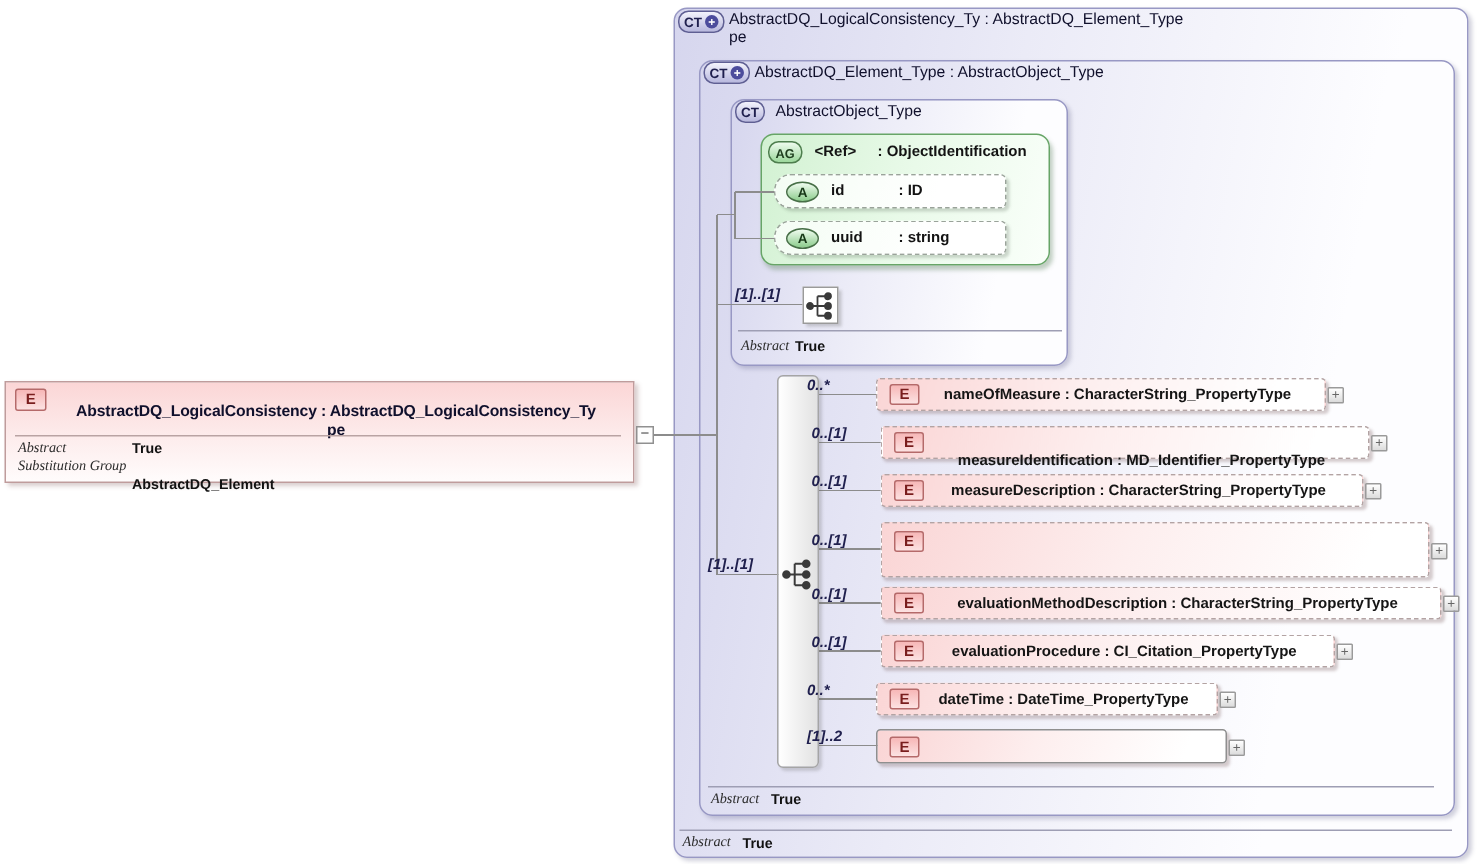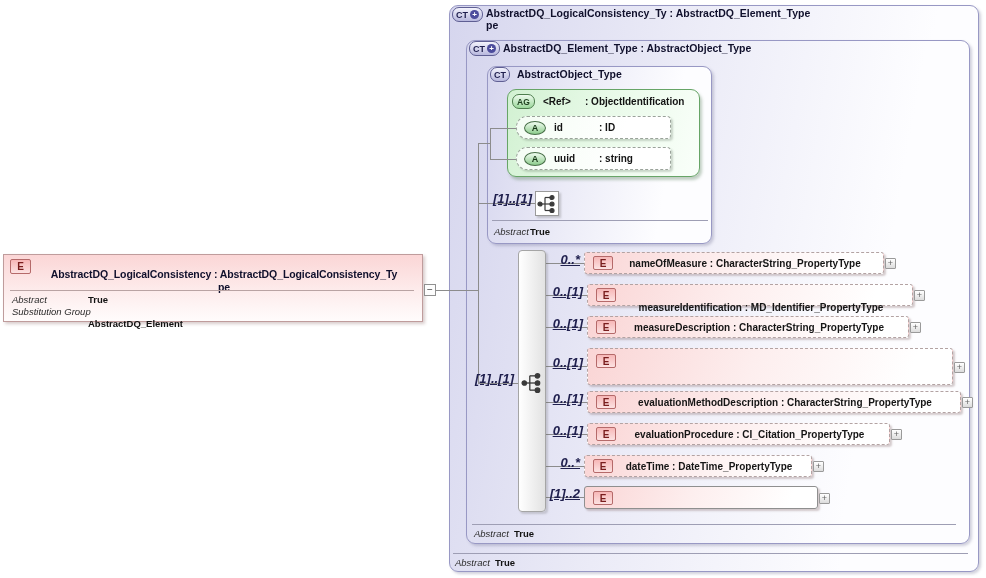--- a/index.html
+++ b/index.html
@@ -11,21 +11,21 @@
           background:linear-gradient(100deg,#d6d6ee 0%,#ebebf7 38%,#fdfdff 78%);
           box-shadow:2px 2px 3px rgba(90,90,130,.28);}
   .z1{z-index:1}.z2{z-index:2}.z3{z-index:3}
 
   .badge-ct{position:absolute;box-sizing:border-box;height:15px;border:1px solid #5f5f93;border-radius:7px;
             background:linear-gradient(180deg,#f3f3fc,#b8b8de);color:#1f1f4e;font-size:9px;font-weight:bold;
             display:flex;align-items:center;justify-content:center;padding:0 3px;z-index:4;}
   .plus-circle{display:inline-block;width:9px;height:9px;border-radius:50%;background:#4c4c9c;color:#ffffff;
                font-size:8px;line-height:9px;text-align:center;margin-left:2px;font-weight:bold;}
 
-  .title{position:absolute;font-size:10.5px;font-weight:bold;color:#10102c;white-space:nowrap;z-index:4;}
+  .title{position:absolute;font-size:10.5px;font-weight:normal;color:#10102c;white-space:nowrap;z-index:4;}
 
   
   .green-box{position:absolute;box-sizing:border-box;border:1px solid #67a567;border-radius:9px;
              background:linear-gradient(105deg,#d2f1d2 0%,#e9fae9 50%,#fafffa 100%);
              box-shadow:2px 3px 3px rgba(80,120,80,.35);z-index:5;}
   .badge-ag{position:absolute;box-sizing:border-box;height:15px;padding:0 4px;border:1px solid #4e7e4e;border-radius:7px;
             background:linear-gradient(180deg,#eefbee,#9cd89c);font-size:8.5px;font-weight:bold;color:#1e3e1e;
             display:flex;align-items:center;justify-content:center;z-index:6;}
   .ag-text{position:absolute;font-size:10px;font-weight:bold;color:#131313;white-space:nowrap;z-index:6;}
 
@@ -52,27 +52,27 @@
           box-shadow:2px 2px 2px rgba(120,90,90,.3);z-index:7;}
   .el-box.solid{border:1px solid #8f8f8f;}
   .badge-e{position:absolute;box-sizing:border-box;left:8px;width:20px;height:14px;border:1px solid #b56a6a;
            background:linear-gradient(180deg,#f7b7b7,#fce2e2);color:#791d1d;font-weight:bold;font-size:10px;
            display:flex;align-items:center;justify-content:center;border-radius:2px;}
   .el-label{position:absolute;left:34px;right:12px;text-align:center;font-size:10px;font-weight:bold;color:#151515;
             white-space:pre;line-height:13px;}
   .plus-btn{position:absolute;box-sizing:border-box;width:11px;height:11px;border:1px solid #9a9a9a;
             background:linear-gradient(180deg,#ffffff,#dcdcdc);color:#666666;font-size:9px;line-height:9px;
             text-align:center;border-radius:1px;z-index:8;}
-  .card-label{position:absolute;font-size:13px;font-style:italic;font-weight:bold;color:#20204e;z-index:7;
-              width:42px;text-align:right;white-space:nowrap;text-decoration:underline;}
+  .card-label{position:absolute;font-size:10px;font-style:italic;font-weight:bold;color:#20204e;z-index:7;
+              width:42px;white-space:nowrap;}
 
   
   .hr-line{position:absolute;height:0;border-top:1px solid #9e9eb4;z-index:4;}
   .hr-pink{border-top:1px solid #b9a3a3;}
-  .meta-label{position:absolute;font-size:9.5px;font-style:italic;color:#2b2b2b;white-space:nowrap;z-index:4;}
+  .meta-label{position:absolute;font-size:9.5px;font-style:italic;color:#2b2b2b;white-space:nowrap;z-index:4;font-family:Liberation Serif, serif;}
   .meta-value{position:absolute;font-size:9.5px;font-weight:bold;color:#111111;white-space:nowrap;z-index:4;}
 
   
   .elem-main{position:absolute;left:3px;top:254px;width:420px;height:68px;box-sizing:border-box;
              border:1px solid #bf9c9c;background:linear-gradient(180deg,#fbd6d6 0%,#fdecec 55%,#fffcfc 100%);
              box-shadow:2px 2px 3px rgba(130,90,90,.3);z-index:3;}
   .elem-title{position:absolute;left:30px;top:268px;width:388px;text-align:center;font-size:10.5px;font-weight:bold;
               color:#10102c;line-height:13px;z-index:4;letter-spacing:-0.1px;}
   .minus-box{position:absolute;left:424px;top:284px;width:12px;height:12px;box-sizing:border-box;border:1px solid #909090;
              background:#fdfdfd;color:#444444;font-size:10px;line-height:10px;text-align:center;z-index:7;}

